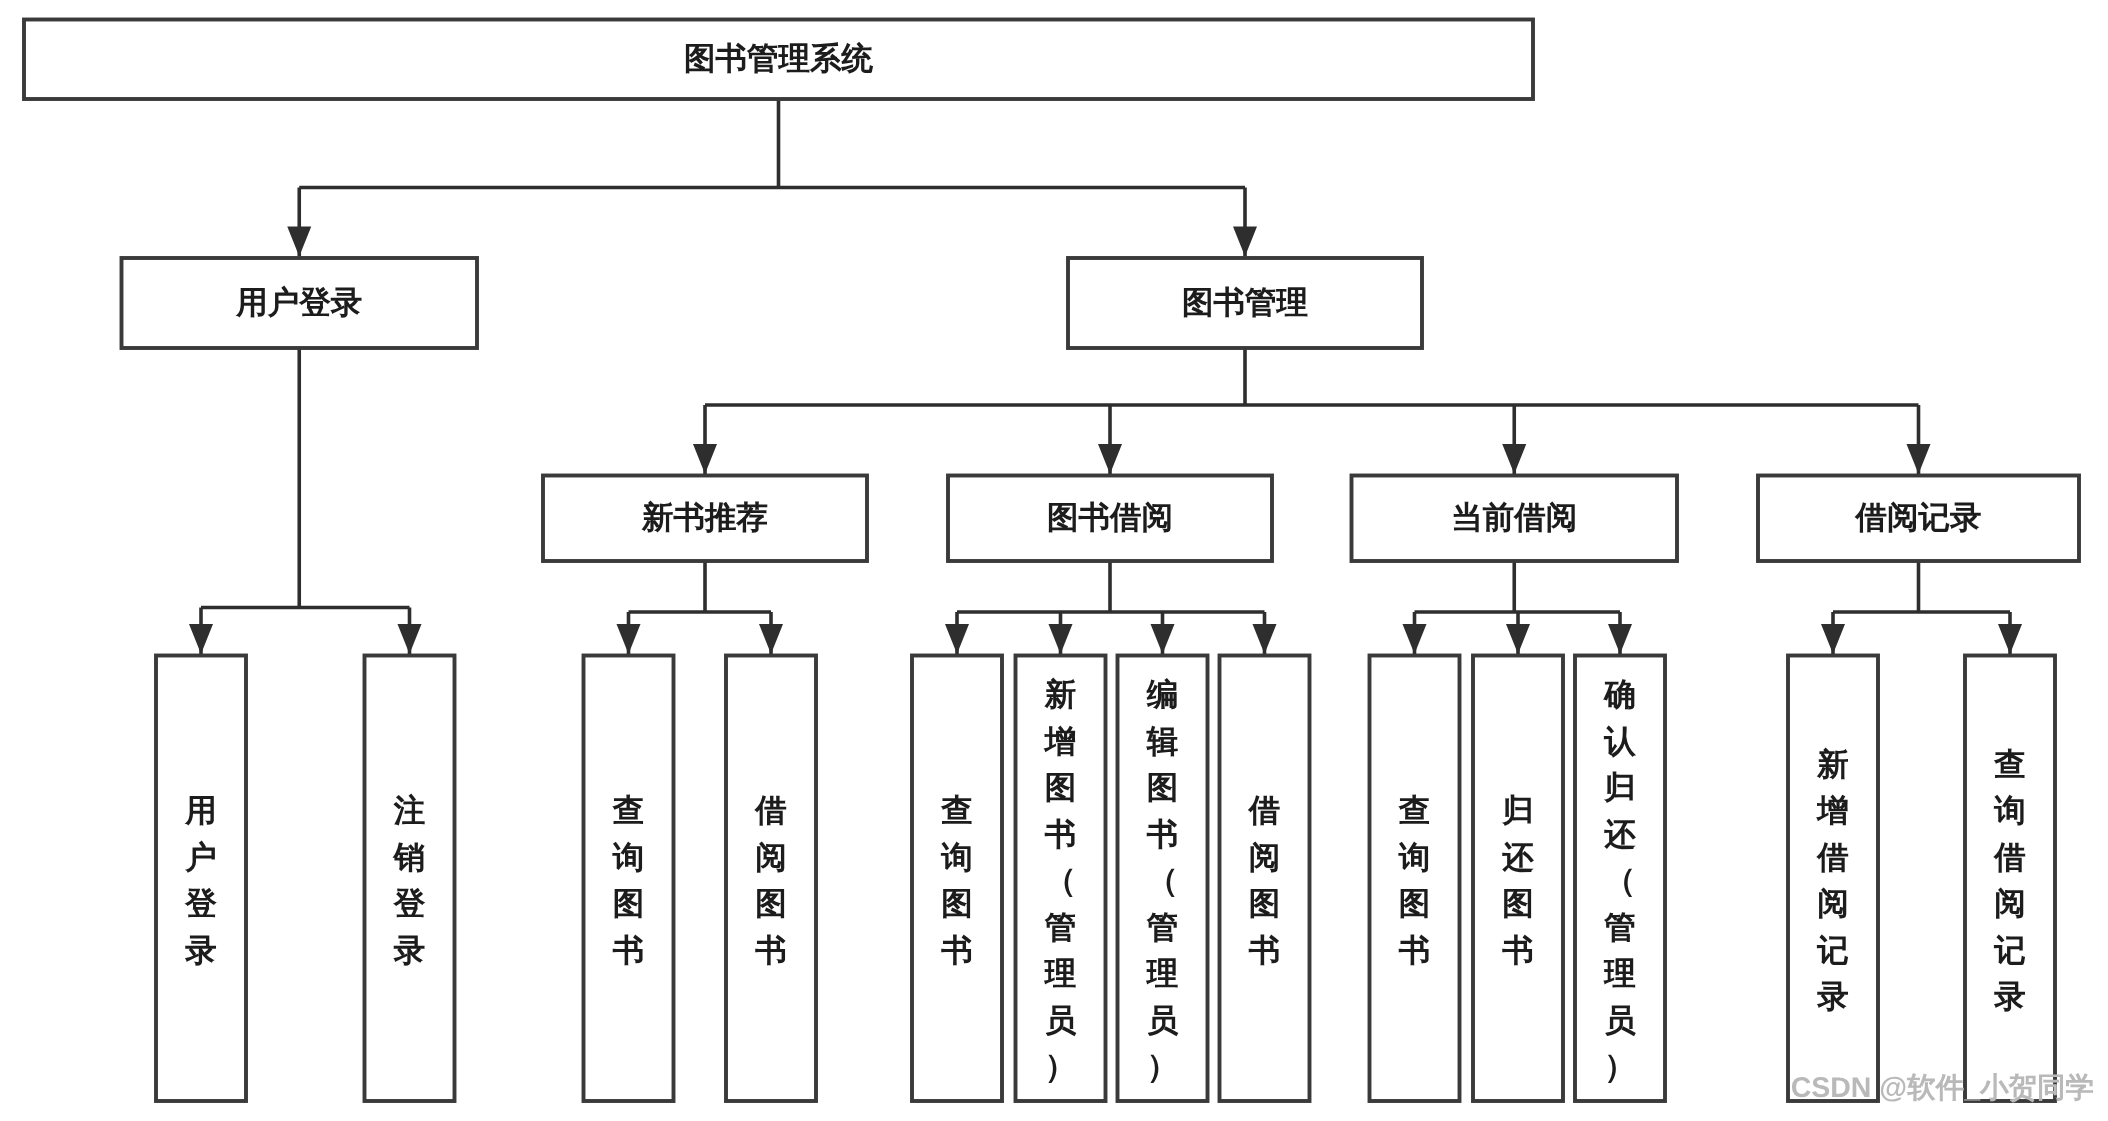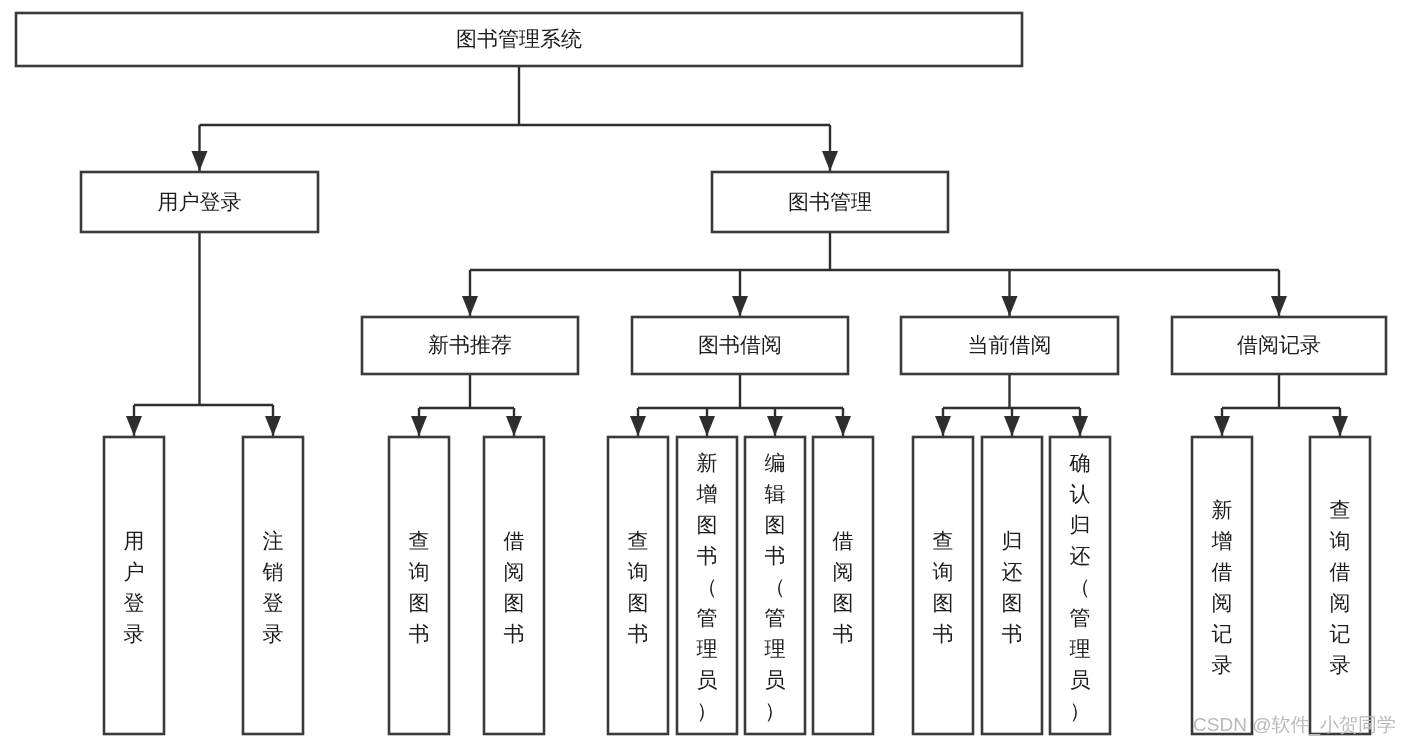--- a/index.html
+++ b/index.html
@@ -12,20 +12,21 @@
     height: 747px;
     font-family: "Liberation Sans", "DejaVu Sans", sans-serif;
     overflow: hidden;
     position: relative;
   }
   #chart-root {
     position: absolute;
     left: 0; top: 0;
     width: 1405px;
     height: 747px;
+    font-weight: bold;
   }
   svg.diagram {
     display: block;
     width: 1405px;
     height: 747px;
   }
   .node-box {
     fill: #ffffff;
     stroke: #3a3a3a;
     stroke-width: 2.6;

